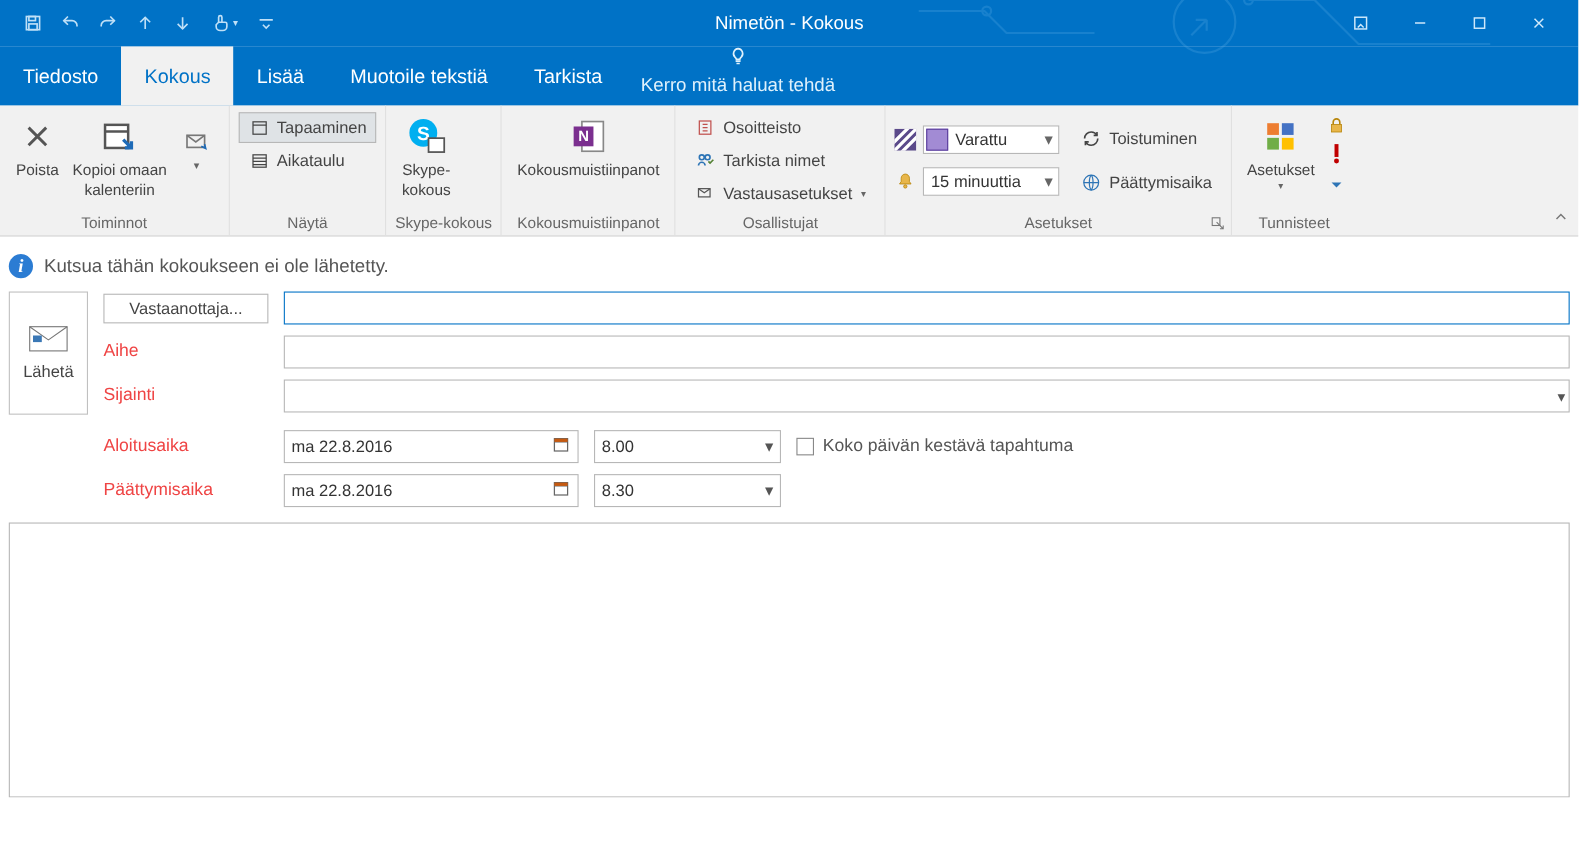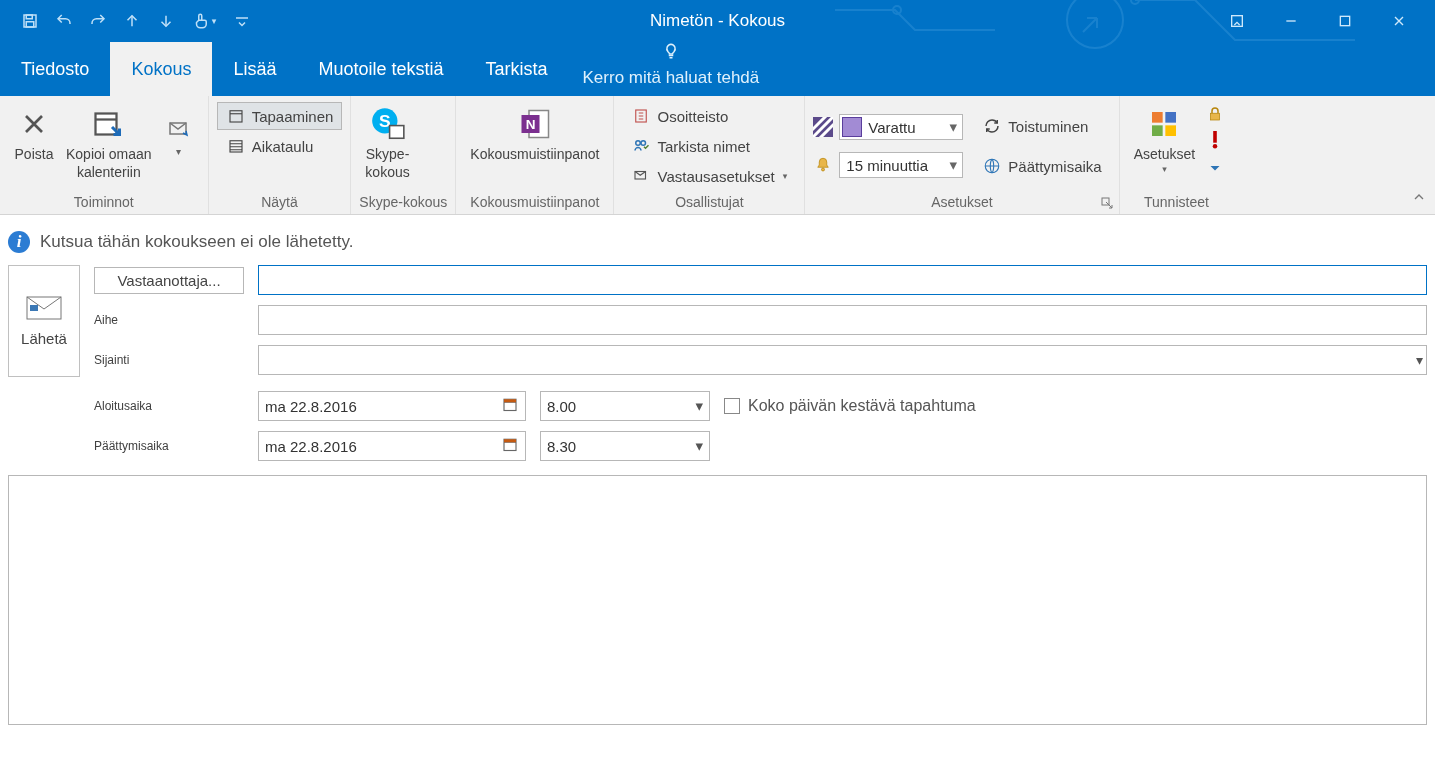--- a/index.html
+++ b/index.html
@@ -35,21 +35,21 @@
   .dialog-launcher { position: absolute; right: 4px; bottom: 4px; width: 14px; height: 14px; color: #777; cursor: pointer; }
   .collapse-ribbon { position: absolute; right: 8px; bottom: 6px; color: #777; cursor: pointer; }
   .infobar { display: flex; align-items: center; gap: 10px; padding: 16px 8px 10px 8px; color: #555; font-size: 17px; }
   .info-icon { width: 22px; height: 22px; border-radius: 50%; background: #2b7cd3; color: #fff; display: flex; align-items: center; justify-content: center; font-style: italic; font-weight: bold; font-family: Georgia, serif; }
   .form-area { display: flex; padding: 2px 8px 0 8px; gap: 14px; }
   .send-box { width: 72px; border: 1px solid #c0c0c0; display: flex; flex-direction: column; align-items: center; justify-content: center; padding: 14px 4px; gap: 10px; cursor: pointer; height: 112px; }
   .send-box svg { width: 36px; height: 24px; }
   .send-box .lbl { font-size: 15px; color: #444; }
   .fields { flex: 1; display: flex; flex-direction: column; gap: 10px; }
   .row { display: flex; align-items: center; gap: 14px; }
-  .fld-label { width: 150px; font-size: 12px; color: #404040; }
+  .fld-label { width: 150px; font-size: 16px; color: #ef4444; }
   .to-btn { width: 150px; border: 1px solid #b7b7b7; background: #fff; padding: 4px 8px; font-size: 15px; color: #444; cursor: pointer; text-align: center; }
   .text-input { flex: 1; border: 1px solid #b7b7b7; height: 30px; padding: 2px 6px; font-size: 15px; font-family: inherit; }
   .text-input.combo-style { background: #fff; }
   .loc-wrap { flex: 1; position: relative; display: flex; }
   .loc-wrap .caret { position: absolute; right: 4px; top: 50%; transform: translateY(-50%); color: #555; cursor: pointer; }
   .date-input { width: 268px; border: 1px solid #b7b7b7; height: 30px; display: flex; align-items: center; padding: 0 6px; font-size: 15px; position: relative; background: #fff; }
   .date-input .cal-ico { position: absolute; right: 6px; top: 50%; transform: translateY(-50%); }
   .time-input { width: 170px; border: 1px solid #b7b7b7; height: 30px; display: flex; align-items: center; padding: 0 6px; font-size: 15px; position: relative; background: #fff; }
   .time-input .caret { position: absolute; right: 6px; top: 50%; transform: translateY(-50%); color: #555; }
   .chk { display: flex; align-items: center; gap: 8px; color: #555; font-size: 16px; }

